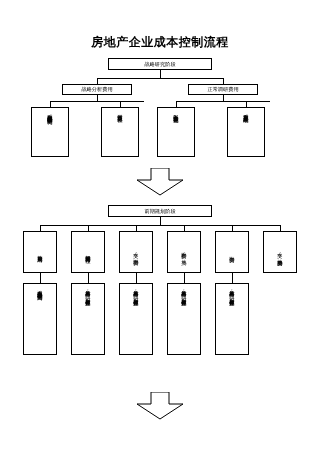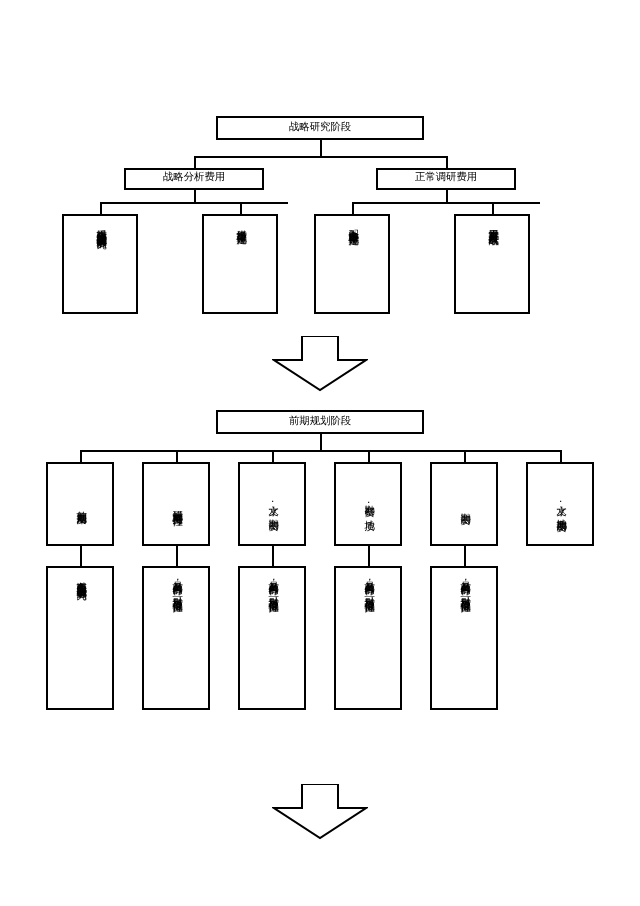--- a/index.html
+++ b/index.html
@@ -81,20 +81,21 @@
   .bigarrow {
     position: absolute;
   }
   .bigarrow svg { display: block; }
 </style>
 </head>
 <body>
 
 <div class="page">
 
+  <div class="title">房地产企业成本控制流程</div>
 
   <div class="box" style="left:108px; top:58px; width:104px; height:12px;">
     <span>战略研究阶段</span>
   </div>
 
   <div class="line vline" style="left:160px; top:70px; height:8px;"></div>
 
   <div class="line hline" style="left:97px; top:78px; width:126px;"></div>
 
   <div class="line vline" style="left:97px; top:78px; height:6px;"></div>

